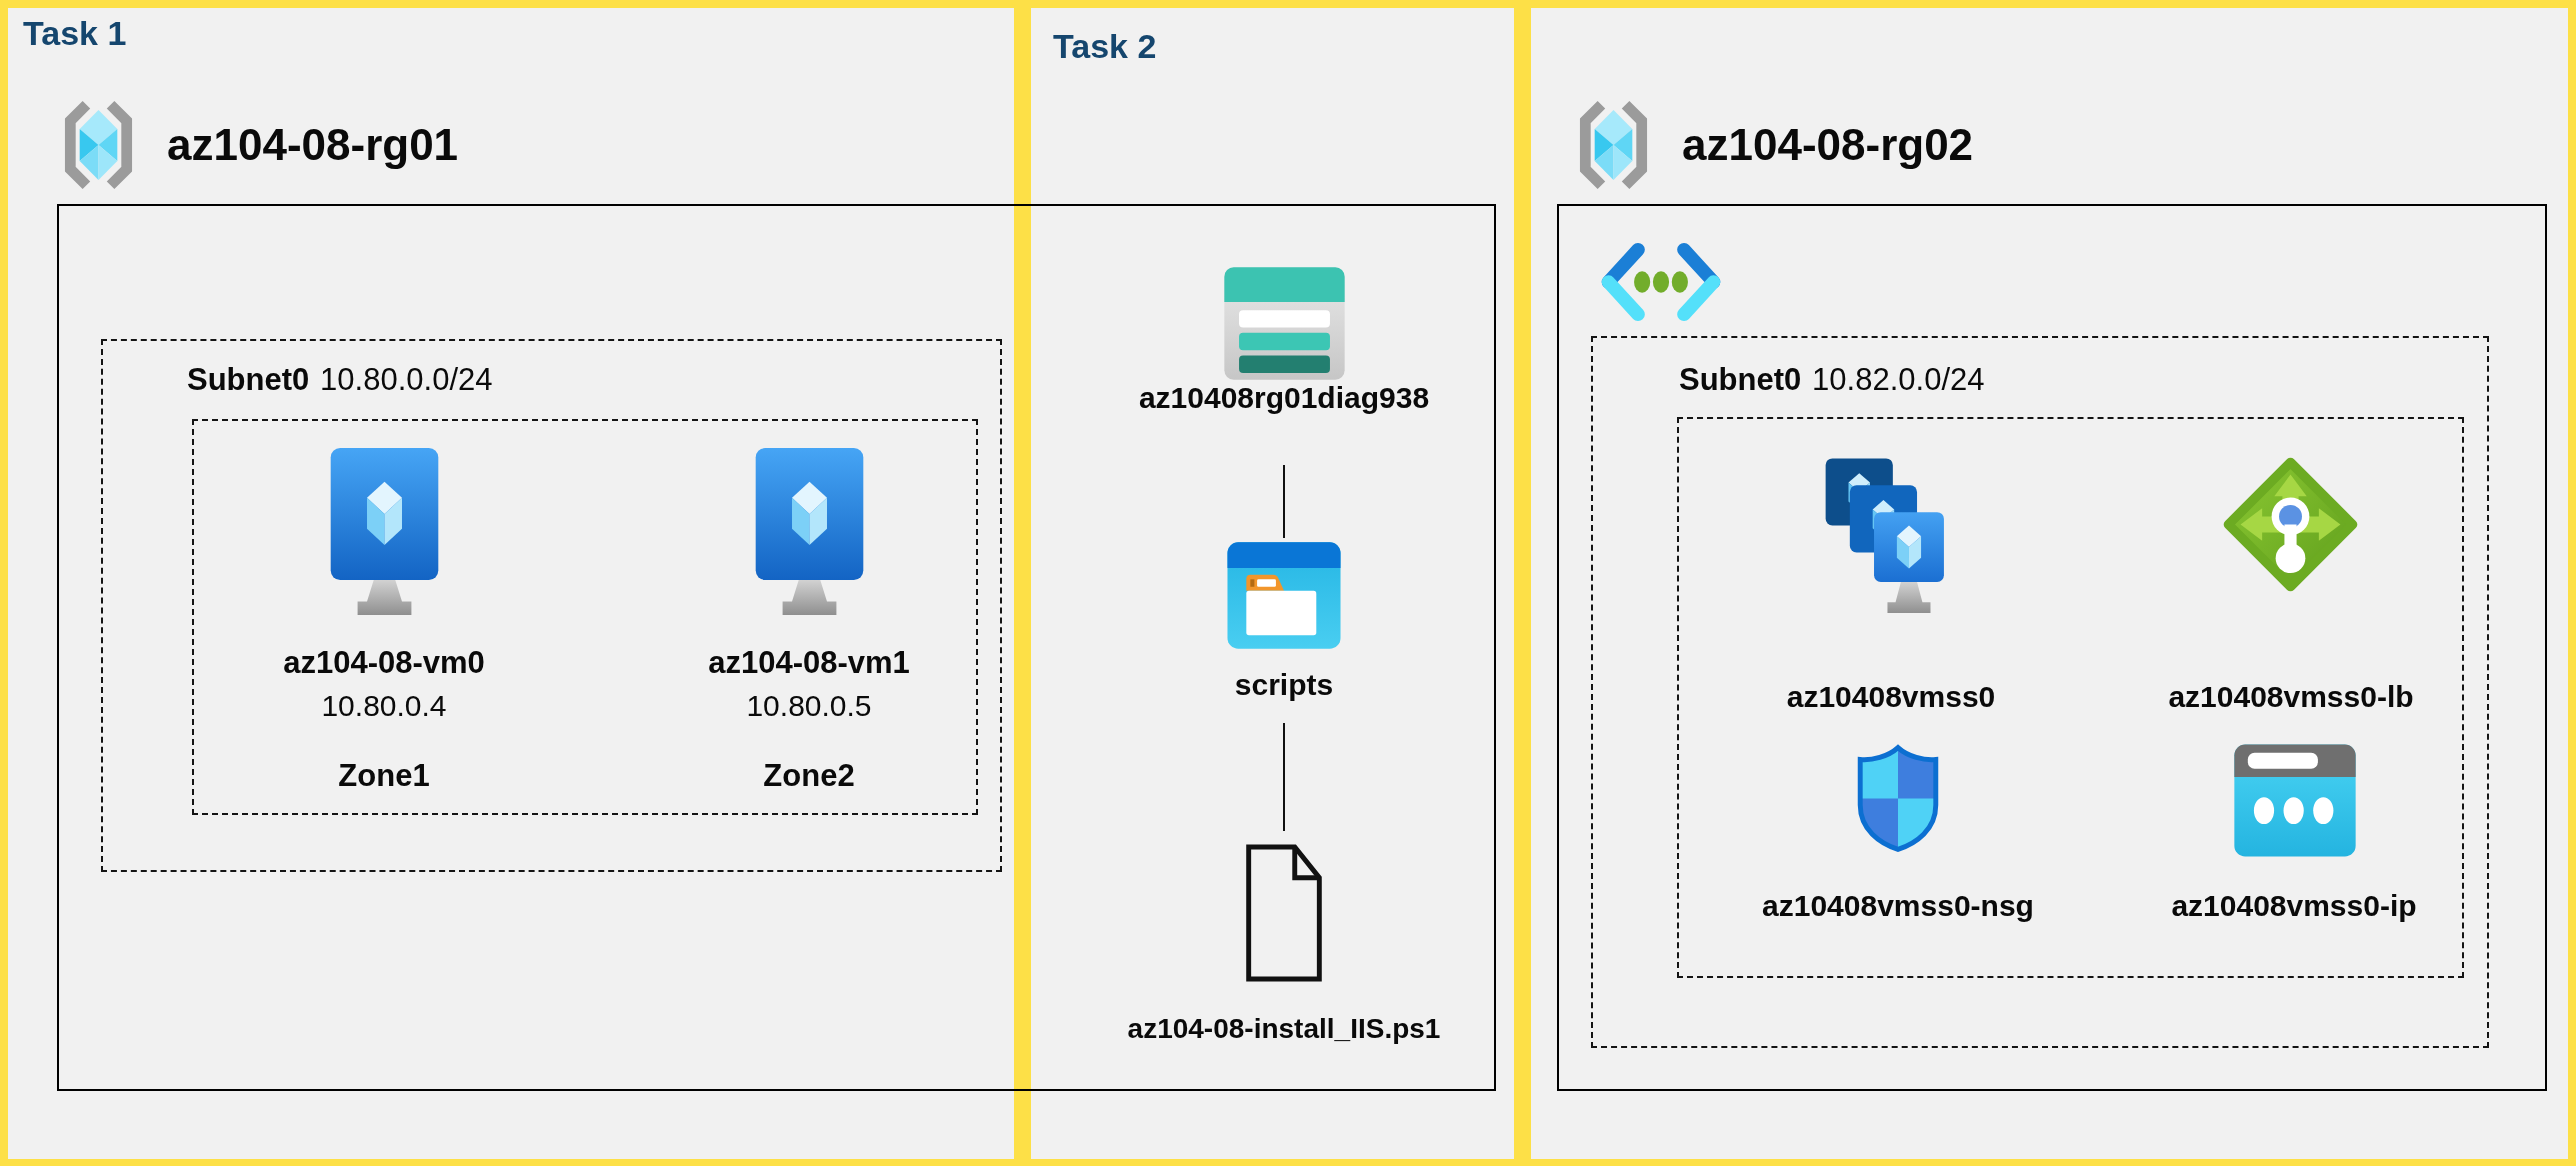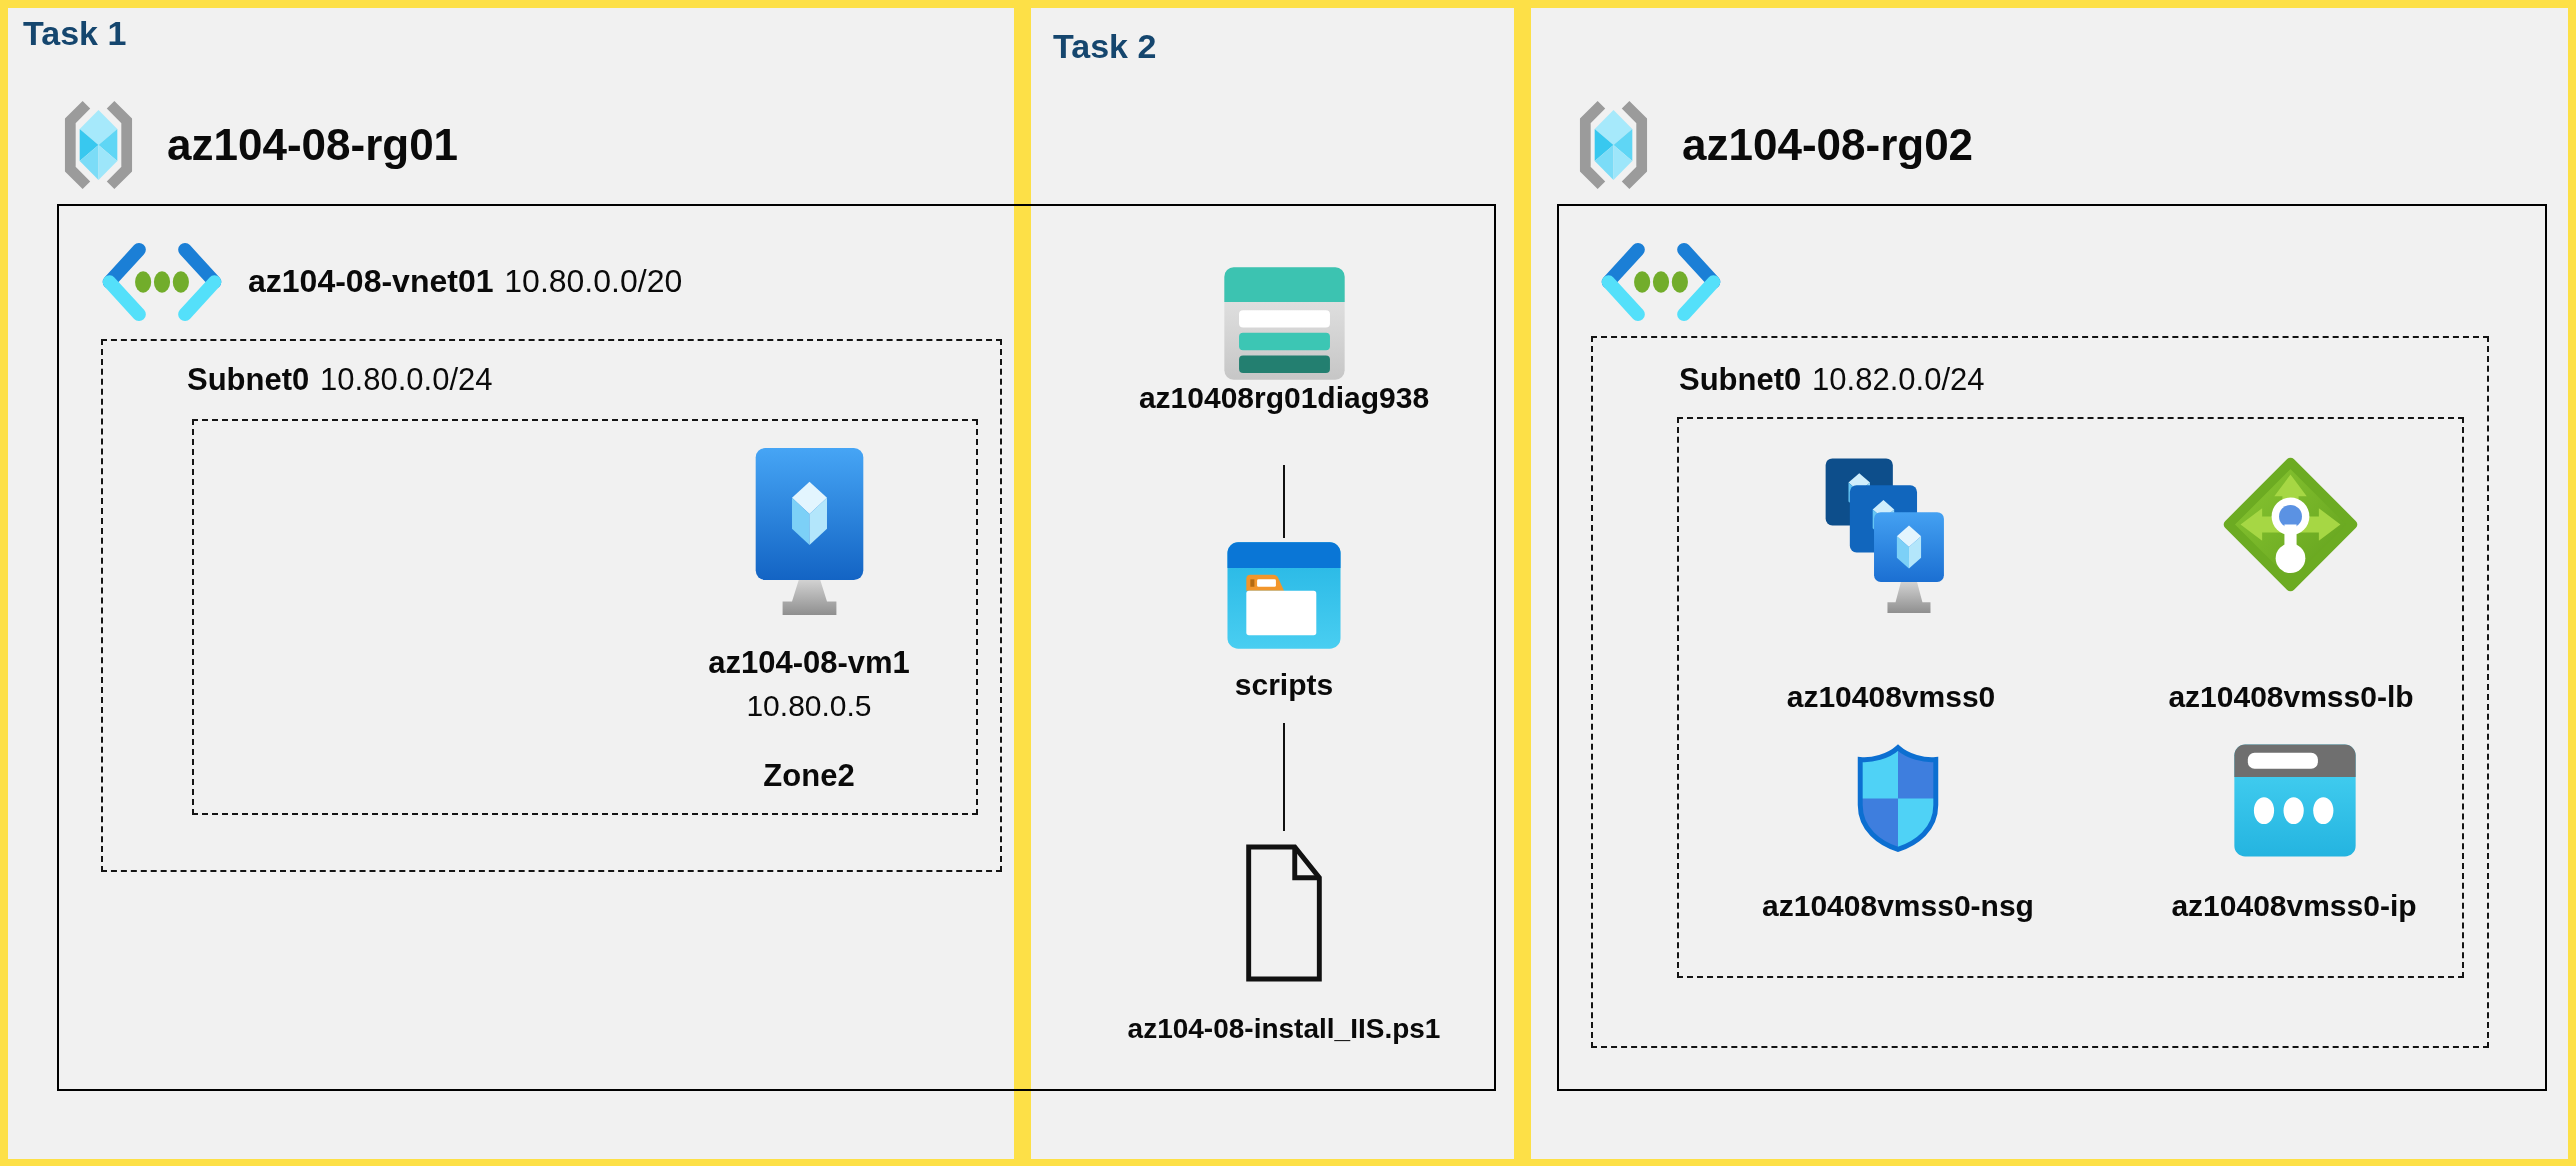--- a/index.html
+++ b/index.html
@@ -140,34 +140,20 @@
       <polygon points="47,26 47,50 33,38" fill="#5fd6f5"></polygon>
       <polygon points="19,50 33,64 33,38" fill="#7bdcf7"></polygon>
       <polygon points="47,50 33,64 33,38" fill="#9de6fa"></polygon>
     </svg>
     <span class="rg-name">az104-08-rg02</span>
   </div>
 
   <div class="box" id="box1"></div>
   <div class="box" id="box3"></div>
 
-  <div class="row" id="vnet1-row">
-    <svg width="124" height="80" viewBox="0 0 92 58">
-      <line x1="29" y1="5" x2="7" y2="29" stroke="#1b7fd6" stroke-width="10" stroke-linecap="round"></line>
-      <line x1="7" y1="29" x2="29" y2="53" stroke="#54e0fa" stroke-width="10" stroke-linecap="round"></line>
-      <line x1="63" y1="5" x2="85" y2="29" stroke="#1b7fd6" stroke-width="10" stroke-linecap="round"></line>
-      <line x1="85" y1="29" x2="63" y2="53" stroke="#54e0fa" stroke-width="10" stroke-linecap="round"></line>
-      <ellipse cx="32" cy="29" rx="6" ry="8" fill="#72ad2b"></ellipse>
-      <ellipse cx="46" cy="29" rx="6" ry="8" fill="#72ad2b"></ellipse>
-      <ellipse cx="60" cy="29" rx="6" ry="8" fill="#72ad2b"></ellipse>
-    </svg>
-    <span>
-      <span class="vnet-name">az104-08-vnet01</span><span class="val">10.80.0.0/20</span>
-    </span>
-  </div>
 
   <div class="row" id="vnet3-row">
     <svg width="124" height="80" viewBox="0 0 92 58">
       <line x1="29" y1="5" x2="7" y2="29" stroke="#1b7fd6" stroke-width="10" stroke-linecap="round"></line>
       <line x1="7" y1="29" x2="29" y2="53" stroke="#54e0fa" stroke-width="10" stroke-linecap="round"></line>
       <line x1="63" y1="5" x2="85" y2="29" stroke="#1b7fd6" stroke-width="10" stroke-linecap="round"></line>
       <line x1="85" y1="29" x2="63" y2="53" stroke="#54e0fa" stroke-width="10" stroke-linecap="round"></line>
       <ellipse cx="32" cy="29" rx="6" ry="8" fill="#72ad2b"></ellipse>
       <ellipse cx="46" cy="29" rx="6" ry="8" fill="#72ad2b"></ellipse>
       <ellipse cx="60" cy="29" rx="6" ry="8" fill="#72ad2b"></ellipse>
@@ -179,20 +165,32 @@
     <span class="nm">Subnet0</span><span class="val">10.80.0.0/24</span>
   </div>
   <div class="dashed" id="vmgroup1-inner"></div>
 
   <div class="dashed" id="subnet3-outer"></div>
   <div class="subnet-lbl" id="subnet3-lbl">
     <span class="nm">Subnet0</span><span class="val">10.82.0.0/24</span>
   </div>
   <div class="dashed" id="vmssgroup-inner"></div>
 
+  <div class="vm-node" id="vm0-node">
+    <svg width="113" height="177" viewBox="0 0 84 131">
+      <rect x="2" y="2" width="80" height="98" rx="7" fill="url(#gScreen)"></rect>
+      <polygon points="42,27 29,39 42,51 55,39" fill="#e3f5fe"></polygon>
+      <polygon points="29,39 29,62 42,74 42,51" fill="#7cd0f7"></polygon>
+      <polygon points="55,39 55,62 42,74 42,51" fill="#b3e6fb"></polygon>
+      <polygon points="34,100 50,100 55,116 62,116 62,126 22,126 22,116 29,116" fill="url(#gStand)"></polygon>
+    </svg>
+    <div class="vm-name">az104-08-vm0</div>
+    <div class="vm-ip">10.80.0.4</div>
+    <div class="vm-zone">Zone1</div>
+  </div>
 
   <div class="vm-node" id="vm1-node">
     <svg width="113" height="177" viewBox="0 0 84 131">
       <rect x="2" y="2" width="80" height="98" rx="7" fill="url(#gScreen)"></rect>
       <polygon points="42,27 29,39 42,51 55,39" fill="#e3f5fe"></polygon>
       <polygon points="29,39 29,62 42,74 42,51" fill="#7cd0f7"></polygon>
       <polygon points="55,39 55,62 42,74 42,51" fill="#b3e6fb"></polygon>
       <polygon points="34,100 50,100 55,116 62,116 62,126 22,126 22,116 29,116" fill="url(#gStand)"></polygon>
     </svg>
     <div class="vm-name">az104-08-vm1</div>

